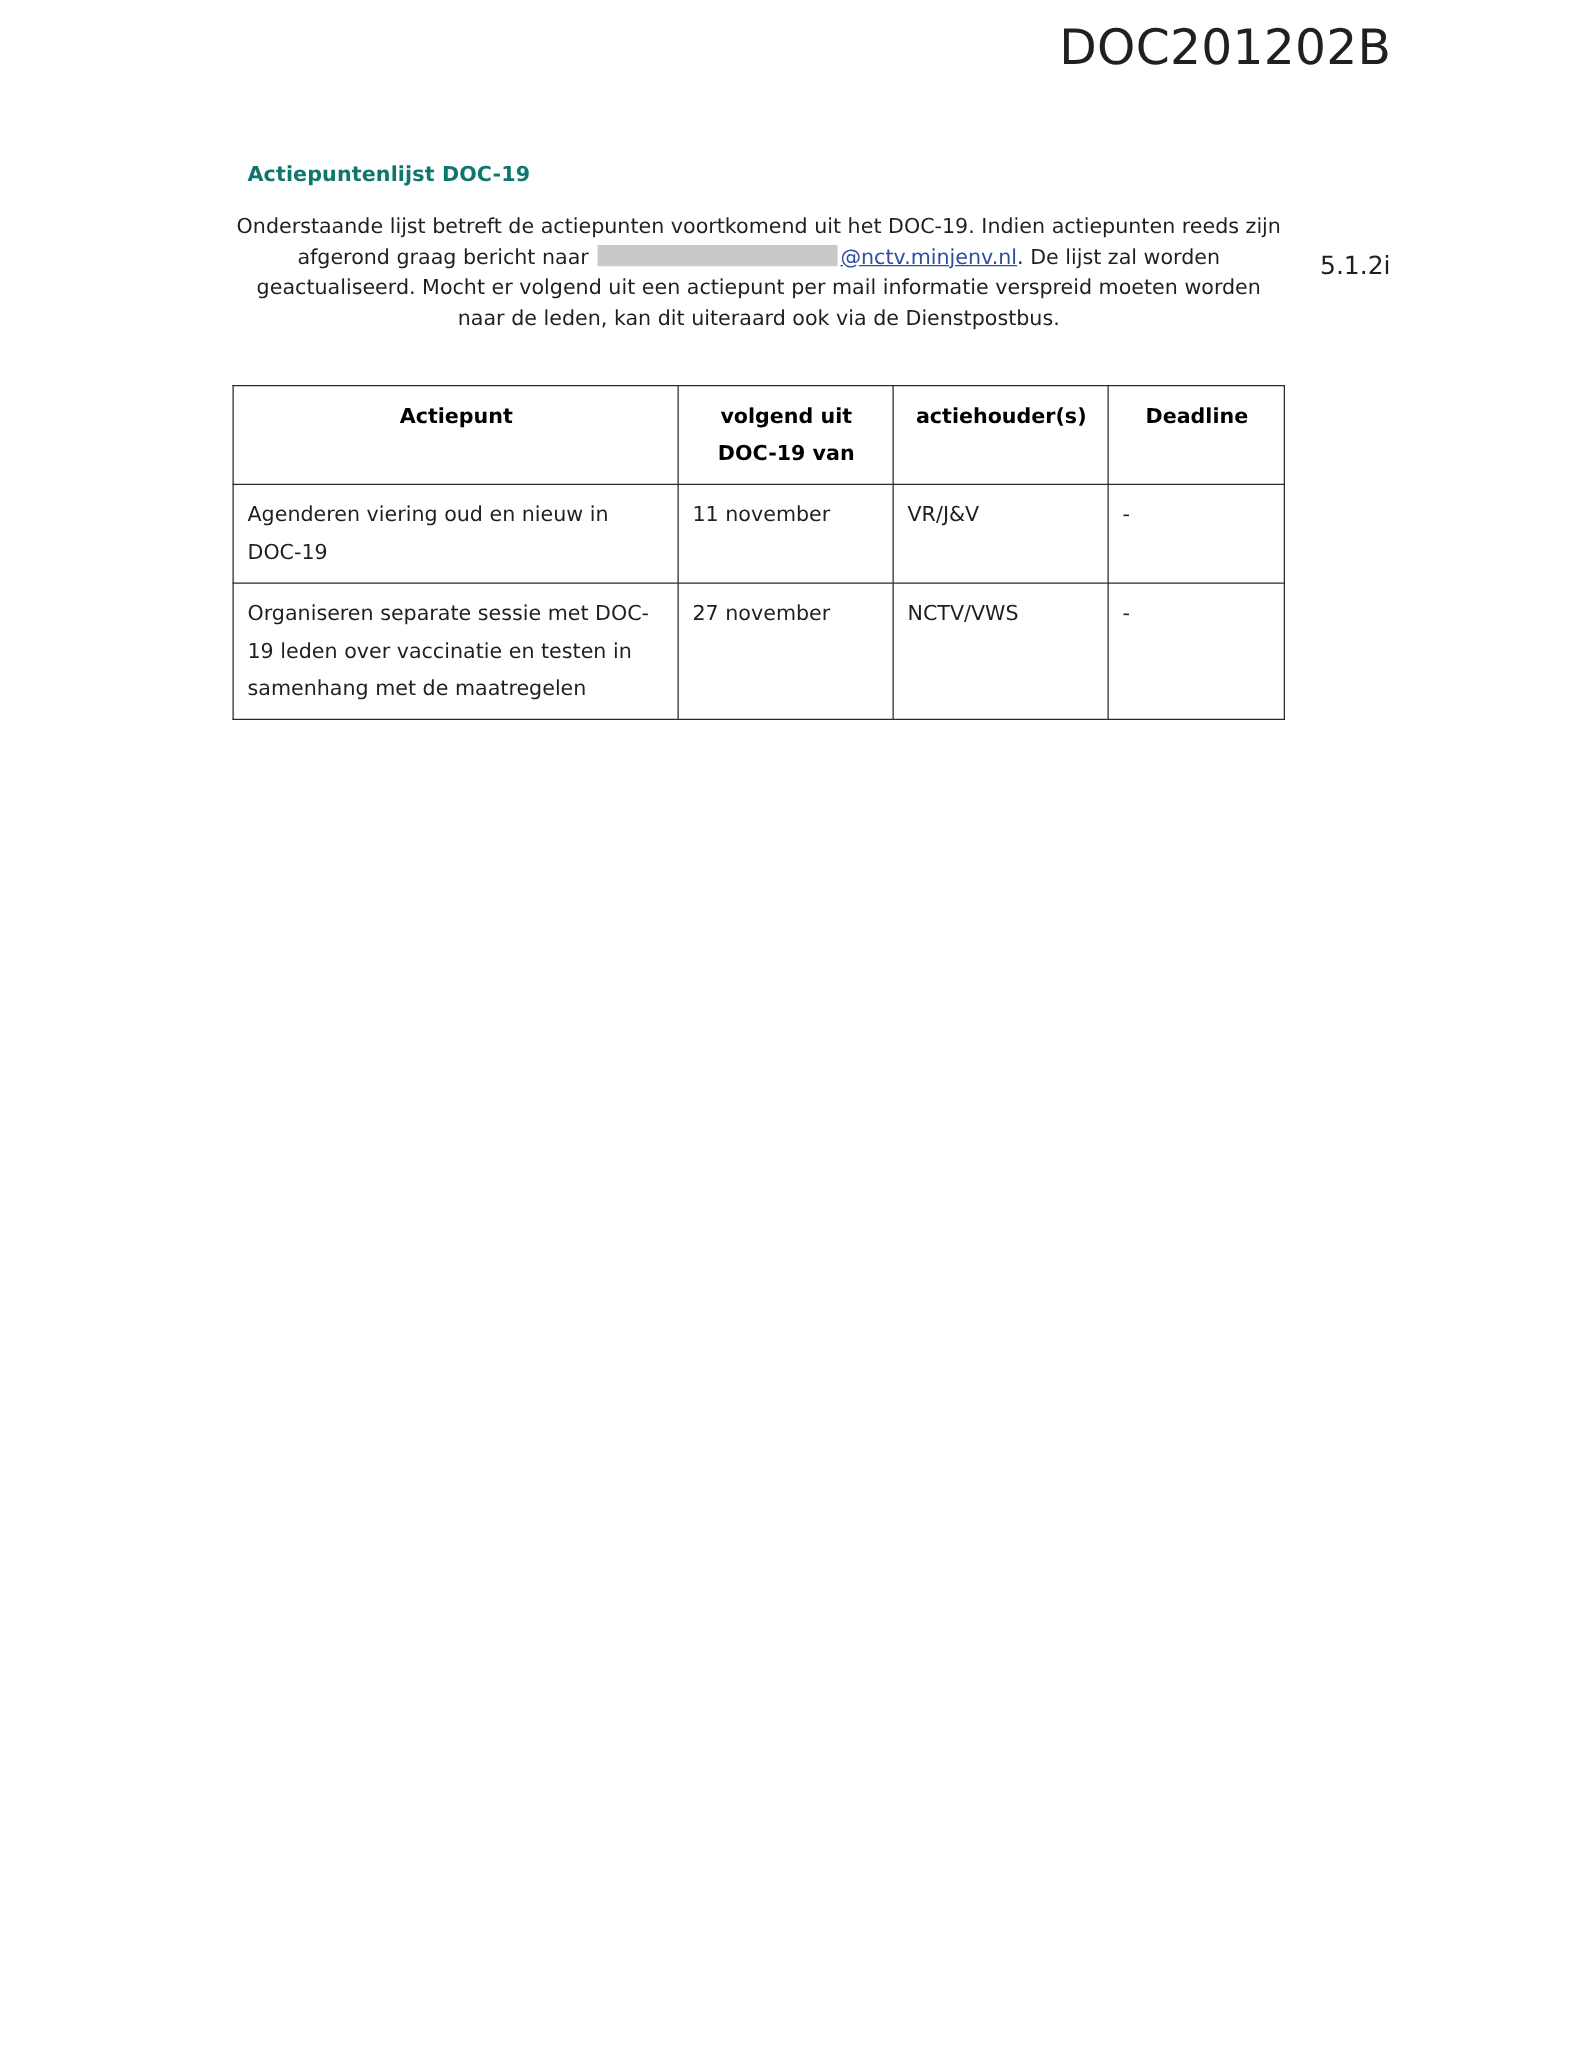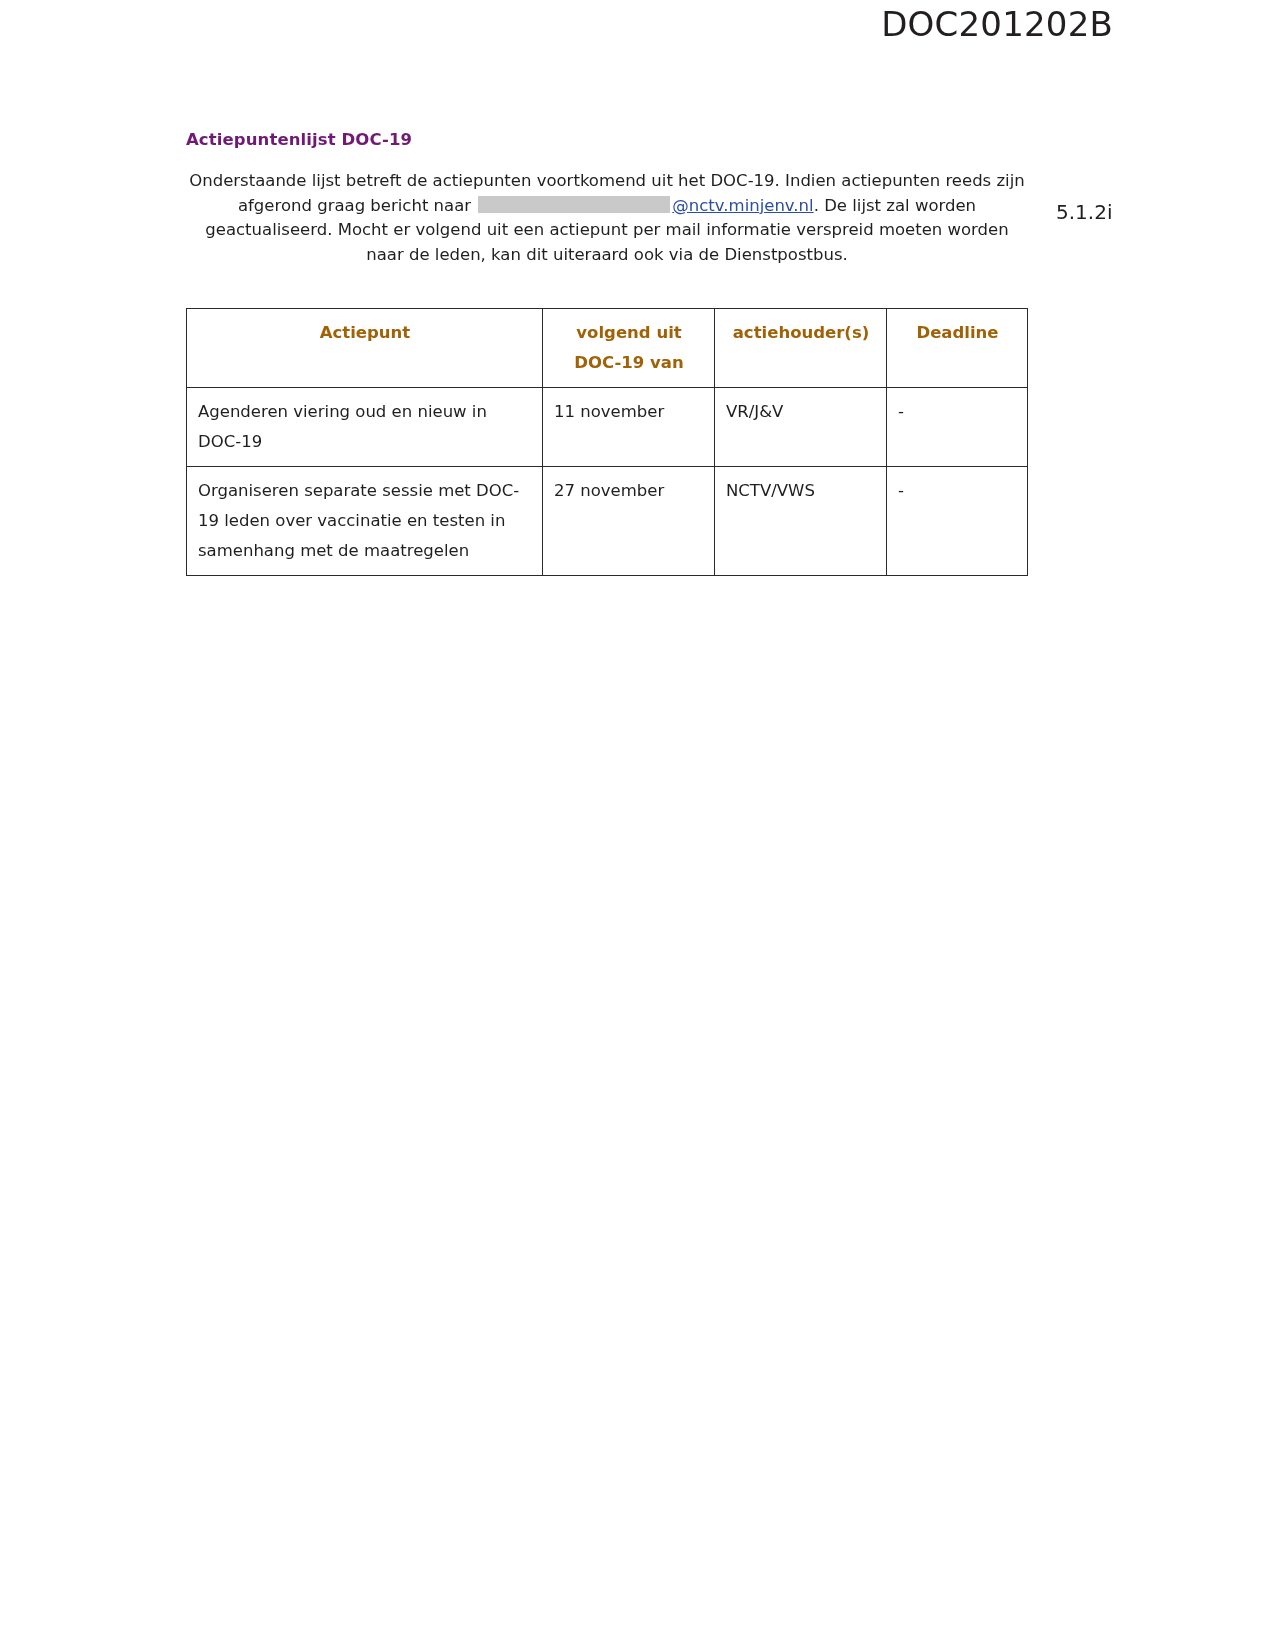--- a/index.html
+++ b/index.html
@@ -18,42 +18,42 @@
 
   .page {
     position: absolute;
     inset: 0;
     background: #ffffff;
   }
 
   
   .doc-id {
     position: absolute;
-    top: 4px;
+    top: 16px;
     right: 162px;
-    font-size: 34px;
+    font-size: 39px;
     line-height: 1.2;
     color: #231f20;
     letter-spacing: 0.2px;
     white-space: nowrap;
   }
 
   
   .content {
     position: absolute;
     left: 186px;
     top: 130px;
     width: 842px;
   }
 
   .doc-title {
     font-size: 16.5px;
     font-weight: bold;
-    color: #701a75;
-    margin: 0 0 20px 0;
+    color: #0f766e;
+    margin: 0 0 20px 12px;
     letter-spacing: 0.1px;
   }
 
   .intro {
     font-size: 16.5px;
     line-height: 24.5px;
     color: #1f1f1f;
     margin: 0;
     text-align: center;
   }
@@ -101,21 +101,21 @@
     border: 1px solid #2a2a2a;
     vertical-align: top;
     padding: 9px 10px 9px 11px;
     font-size: 16.5px;
     line-height: 30px;
     color: #1f1f1f;
   }
 
   table.actions th {
     font-weight: bold;
-    color: #a16207;
+    color: #000000;
     line-height: 30px;
   }
 
   .col-actiepunt  { width: 356px; }
   .col-volgend    { width: 172px; }
   .col-houder     { width: 172px; }
   .col-deadline   { width: 141px; }
 
   .hdr-row th { height: 58px; }
   .hdr-stack { display: block; }

